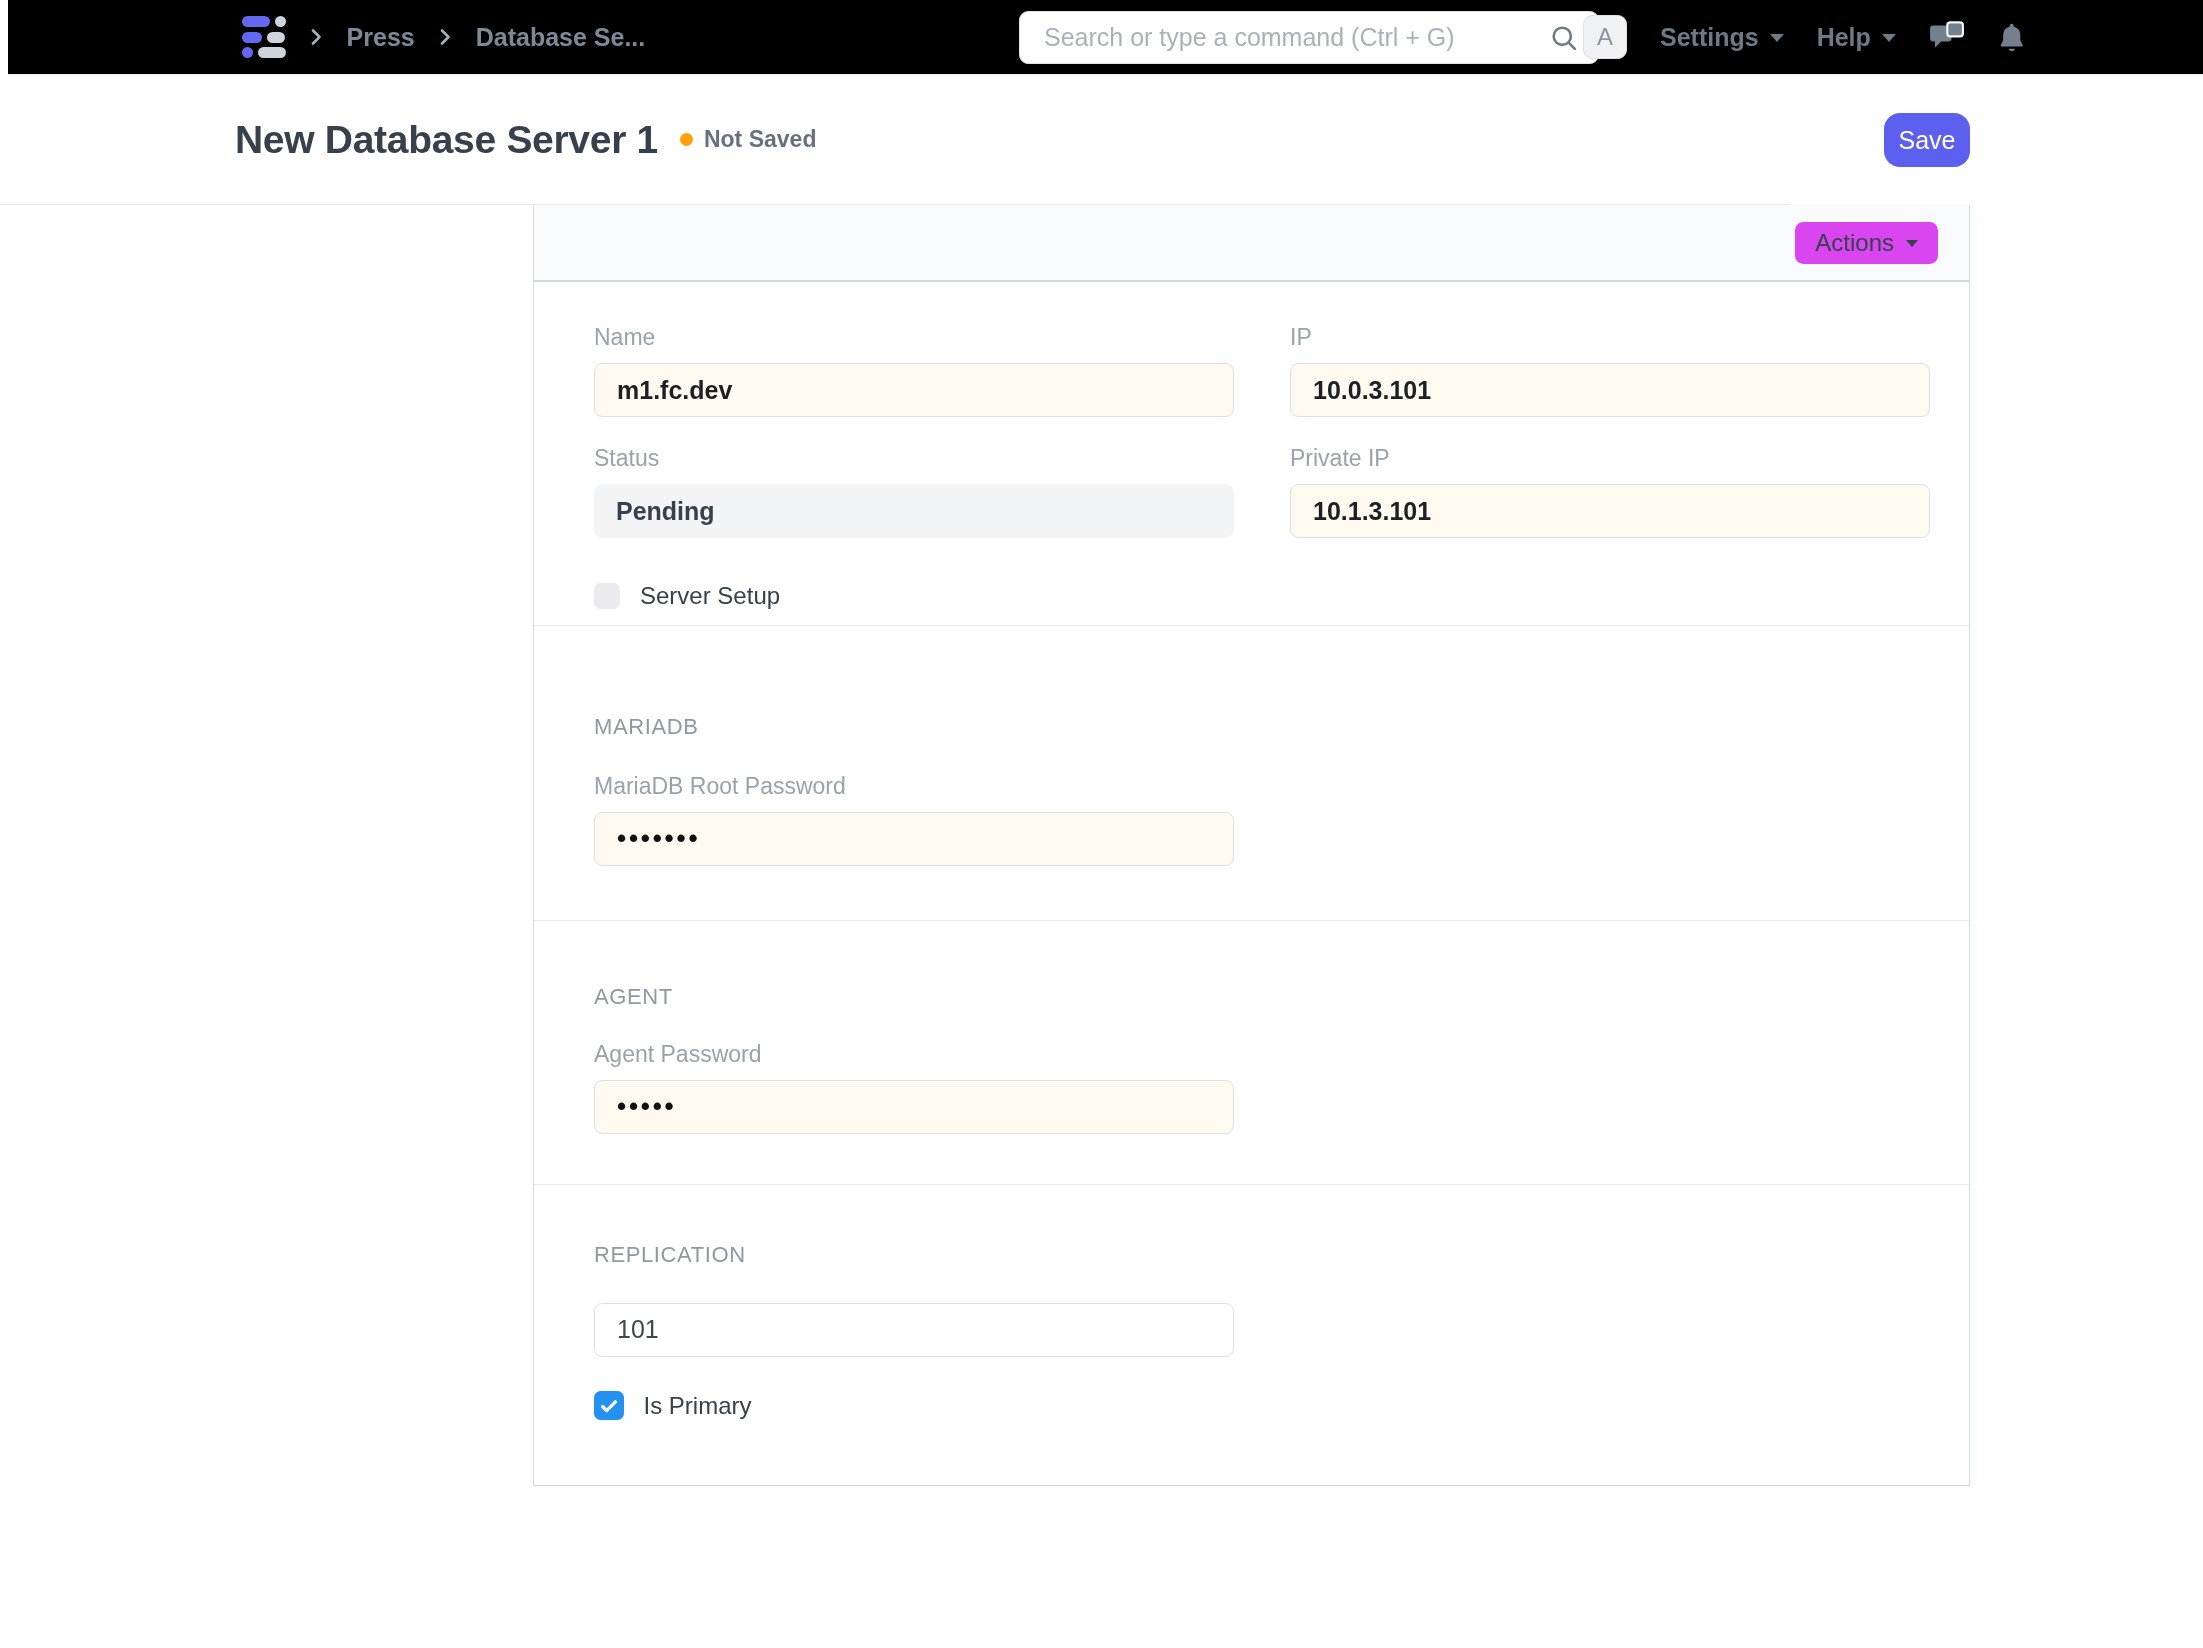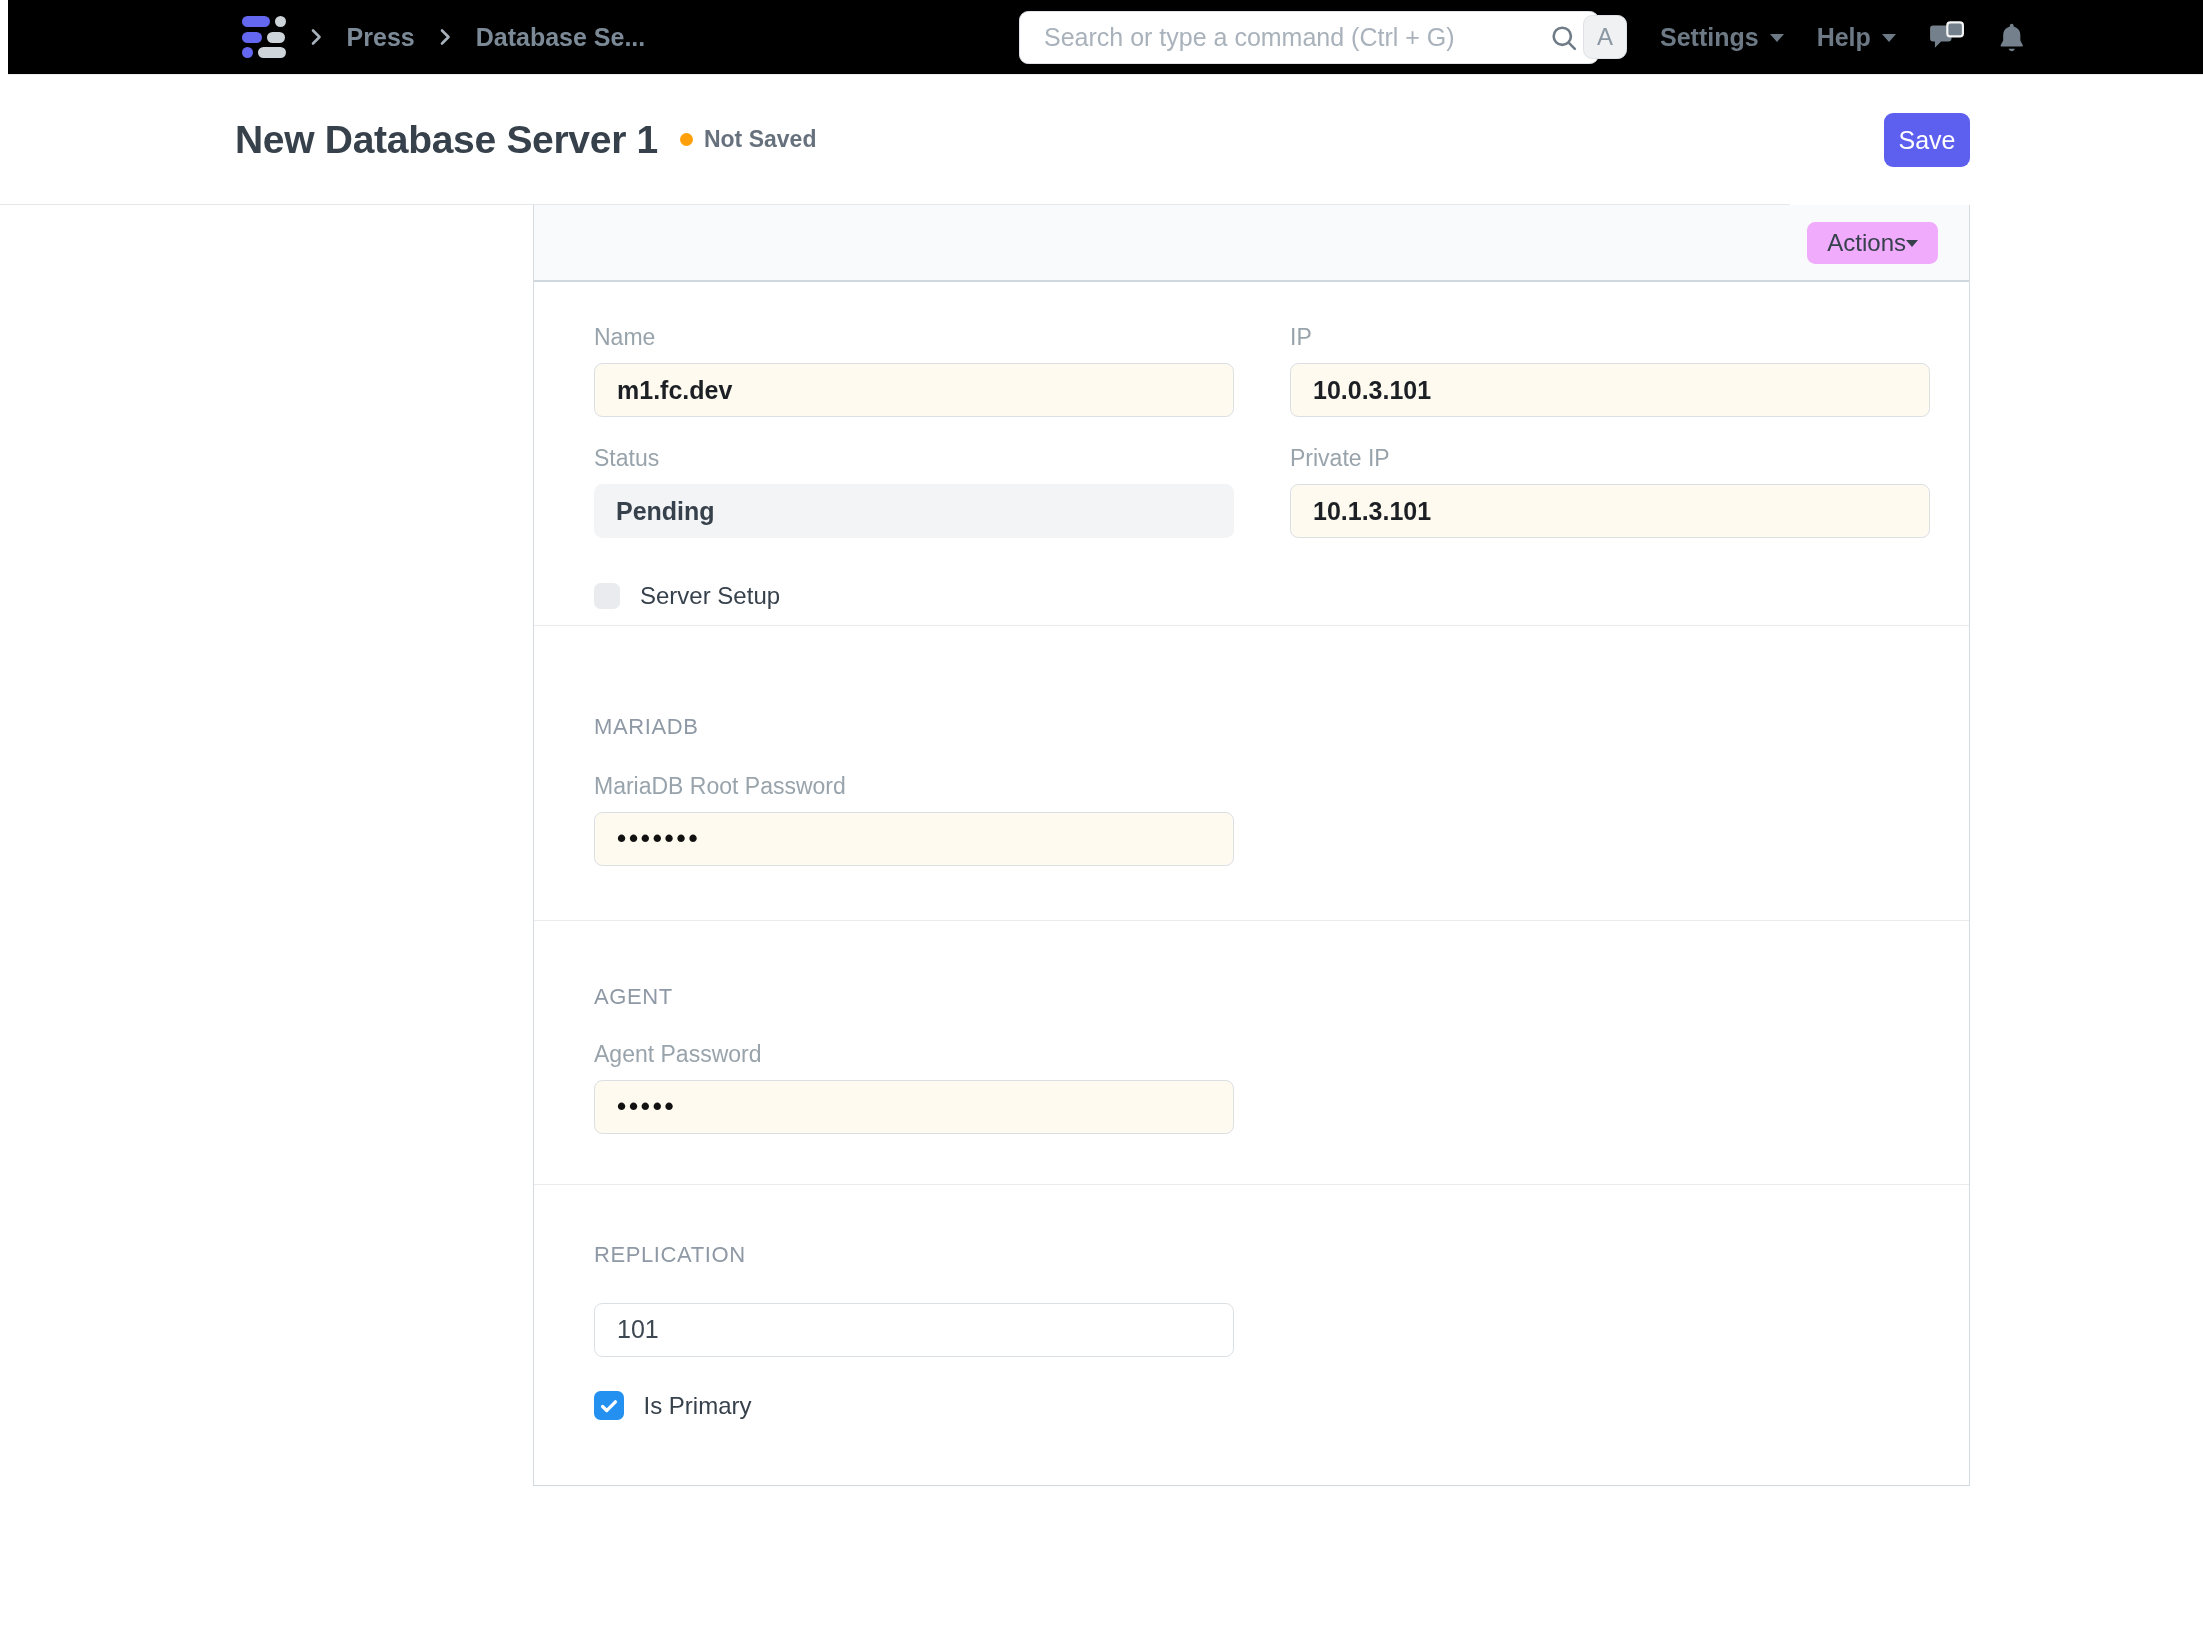--- a/index.html
+++ b/index.html
@@ -72,37 +72,37 @@
   .title-wrap {
     position:absolute; left:235px; top:0; height:100%;
     display:flex; align-items:center; gap:22px;
   }
   .page-title { font-size:39px; font-weight:700; color:#36414c; letter-spacing:-0.3px; }
   .indicator { display:flex; align-items:center; gap:11px; }
   .ind-dot { width:13px; height:13px; border-radius:50%; background:var(--not-saved,#ffa00a); }
   .ind-text { font-size:23px; font-weight:700; color:#66717d; }
   .save-btn {
     position:absolute; left:1884px; top:38px; width:86px; height:54px;
-    background:var(--primary-button,#5d5fef); color:#fff; border:none; border-radius:9px;
+    background:var(--primary-button,#5d5fef); color:#fff; border:none; border-radius:16px;
     font-family:inherit; font-size:25px; cursor:pointer;
   }
 
   
   .container {
     position:absolute; left:533px; top:205px; width:1437px;
     border-left:1.8px solid #d5dbe0; border-right:1.8px solid #d5dbe0;
     border-bottom:1.8px solid #d0d8de; background:#fff;
   }
   .toolbar {
     height:77px; background:#f8fafb; border-bottom:2.8px solid #d0d8de;
     display:flex; align-items:center; justify-content:flex-end; padding-right:31px;
   }
   .actions-btn {
-    height:42px; padding:0 20px; background:#f0abfc; border:none; border-radius:8.3px;
-    display:flex; align-items:center; 
+    height:42px; padding:0 20px; background:#d946ef; border:none; border-radius:8.3px;
+    display:flex; align-items:center; gap:12px;
     font-family:inherit; font-size:24px; color:#36414c; cursor:pointer;
   }
   .actions-btn .caret-down { border-top-color:#36414c; border-left-width:6.5px; border-right-width:6.5px; border-top-width:7.4px; }
 
   .section { padding-left:60px; padding-right:42px; border-bottom:0.9px solid #e9ecee; }
   .section:last-child { border-bottom:none; }
   .sec-title {
     font-size:22px; font-weight:400; color:#8e99a5;
     letter-spacing:0.6px; text-transform:uppercase;
   }

